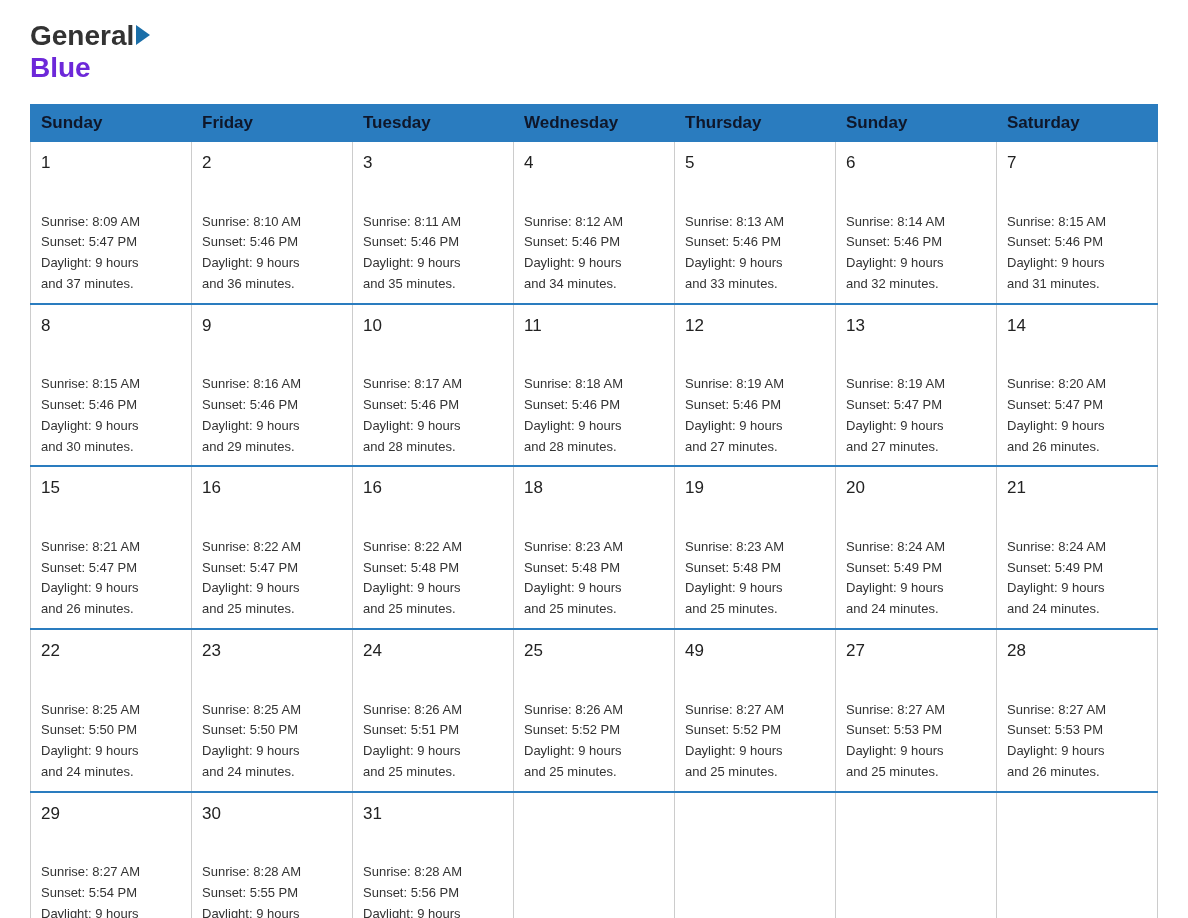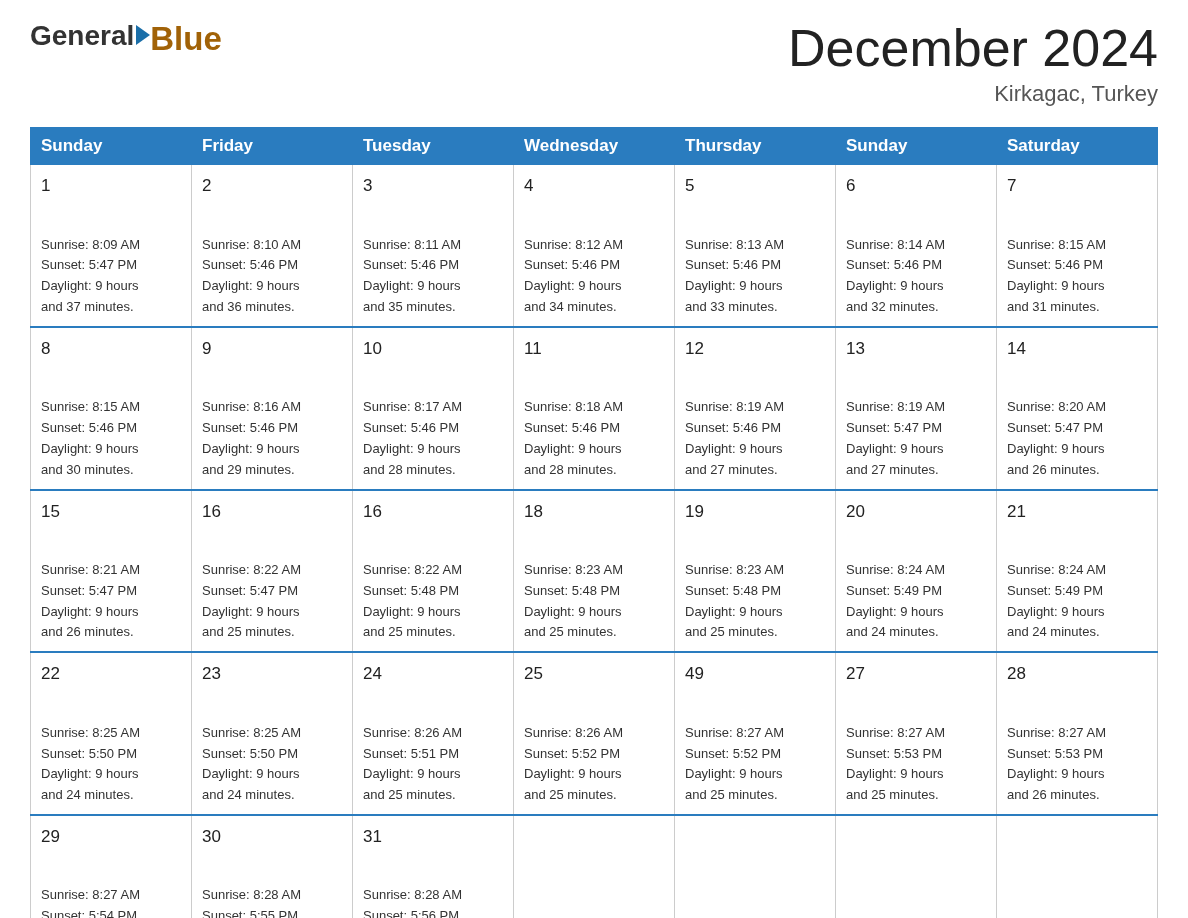--- a/index.html
+++ b/index.html
@@ -11,21 +11,21 @@
       min-height: 918px;
     }
     .header {
       display: flex;
       justify-content: space-between;
       align-items: flex-start;
       margin-bottom: 20px;
     }
     .logo {
       display: flex;
-      flex-direction: row;
+      flex-direction: column;
       align-items: flex-start;
     }
     .logo-text {
       display: flex;
       align-items: center;
     }
     .logo-general {
       font-size: 28px;
       font-weight: bold;
       color: #333;
@@ -37,23 +37,23 @@
     .logo-arrow {
       width: 0;
       height: 0;
       border-left: 14px solid #1a6ea8;
       border-top: 10px solid transparent;
       border-bottom: 10px solid transparent;
       margin-left: 2px;
       margin-top: -2px;
     }
     .logo-blue-text {
-      font-size: 33px;
+      font-size: 28px;
       font-weight: bold;
-      color: #a16207;
+      color: #6d28d9;
       text-align: right;
     }
     .title-block {
       text-align: right;
     }
     .month-title {
       font-size: 52px;
       font-weight: normal;
       color: #222;
       line-height: 1.1;
@@ -63,21 +63,21 @@
       color: #555;
       margin-top: 4px;
     }
     .calendar-table {
       width: 100%;
       border-collapse: collapse;
       border: 1px solid #aaa;
     }
     .calendar-table th {
       background-color: #2a7cbf;
-      color: #ffffff;
+      color: #0f172a;
       font-size: 17px;
       font-weight: bold;
       padding: 8px 10px;
       text-align: left;
       border: 1px solid #2a7cbf;
     }
     .calendar-table td {
       vertical-align: top;
       padding: 8px 10px;
       border: 1px solid #ccc;
@@ -112,24 +112,20 @@
 
 <div class="header">
   <div class="logo">
     <div class="logo-text">
       <span class="logo-general">General</span>
       <div class="logo-blue-part">
         <div class="logo-arrow"></div>
       </div>
     </div>
     <span class="logo-blue-text">Blue</span>
-  </div>
-  <div class="title-block">
-    <div class="month-title">December 2024</div>
-    <div class="location">Kirkagac, Turkey</div>
   </div>
 </div>
 
 <table class="calendar-table">
   <thead>
     <tr>
       <th>Sunday</th>
       <th>Friday</th>
       <th>Tuesday</th>
       <th>Wednesday</th>

